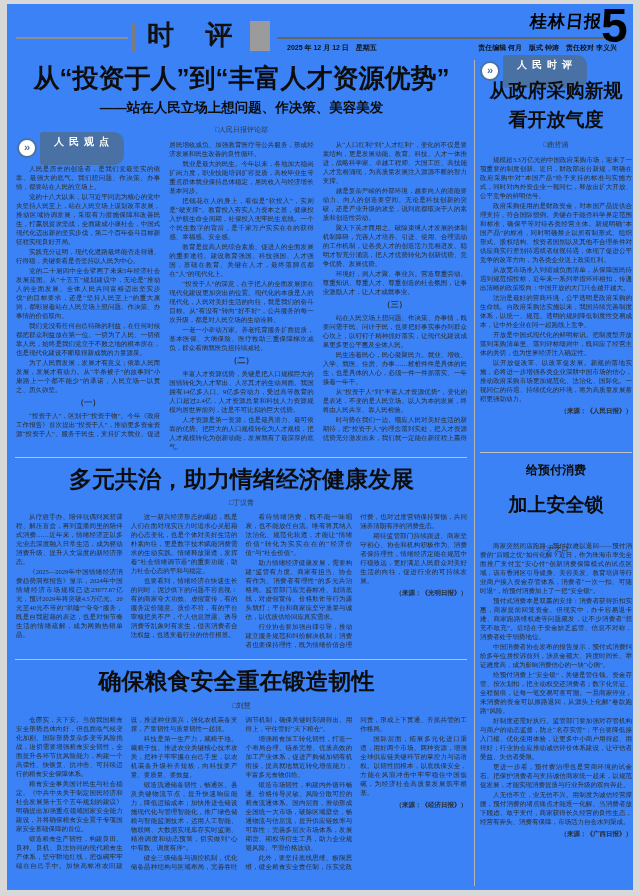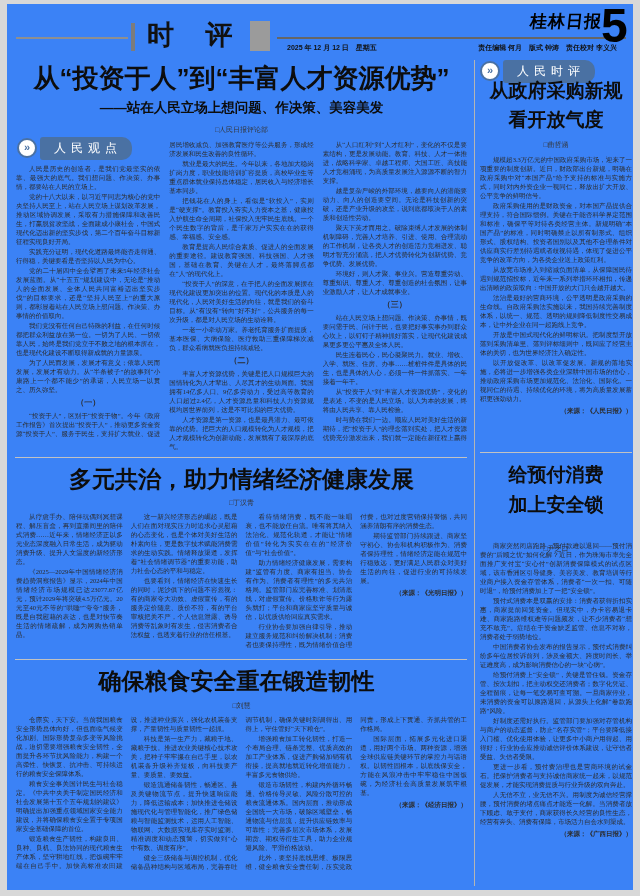--- a/index.html
+++ b/index.html
@@ -28,21 +28,21 @@
   .vdiv{position:absolute;left:467px;top:56px;width:1px;height:826px;background:#b5b5b5;}
   .hdivA{position:absolute;left:8px;top:453px;width:452px;height:1px;background:#c2c2c2;}
   .hdivB{position:absolute;left:8px;top:655px;width:452px;height:1px;background:#c2c2c2;}
   .hdivR{position:absolute;left:473px;top:448px;width:152px;height:1px;background:#c2c2c2;}
   
   .badge{position:absolute;display:flex;align-items:center;gap:3px;height:18px;}
   .badge-circle{width:16px;height:16px;border:2px solid var(--acc);border-radius:50%;
     background:#fff;color:var(--acc);font-weight:bold;font-size:11px;line-height:15px;
     text-align:center;font-family:"Liberation Sans",sans-serif;}
   .badge-pill{background:var(--acc);color:#fff;font-family:"Liberation Sans",sans-serif;
-    font-weight:normal;font-size:12px;letter-spacing:5px;padding:3px 10px 3px 14px;
+    font-weight:bold;font-size:10px;letter-spacing:5px;padding:3px 10px 16px 14px;
     border-radius:3px 10px 10px 3px;white-space:nowrap;}
   
   .a-title{position:absolute;text-align:center;font-family:"Liberation Sans",sans-serif;
     font-weight:bold;color:#0d0d0d;}
   #main-title{left:9px;top:57px;width:451px;font-size:26px;}
   #main-sub{left:9px;top:95px;width:451px;font-size:13.5px;}
   .byline{position:absolute;text-align:center;font-size:7px;color:#333;}
   #main-byline{left:9px;top:121px;width:451px;}
   .body-cols{position:absolute;overflow:hidden;column-fill:auto;font-size:6.5px;
     line-height:9px;text-align:justify;color:#2c2c2c;}
@@ -55,21 +55,21 @@
   #emotion-title{left:9px;top:460px;width:451px;font-size:23px;}
   #emotion-byline{left:9px;top:494px;width:451px;}
   #emotion-body{left:9px;top:508px;width:451px;height:142px;column-count:4;column-gap:8px;}
   #grain-title{left:4px;top:662px;width:451px;font-size:23px;}
   #grain-byline{left:9px;top:697px;width:451px;}
   #grain-body{left:9px;top:711px;width:451px;height:168px;column-count:4;column-gap:8px;}
   #proc-title1{left:473px;top:74px;width:152px;font-size:19px;}
   #proc-title2{left:473px;top:103px;width:152px;font-size:19px;}
   #proc-byline{left:473px;top:136px;width:152px;}
   #proc-body{left:473px;top:151px;width:152px;height:290px;column-count:1;}
-  #prepaid-title1{left:473px;top:458px;width:152px;font-size:19px;}
+  #prepaid-title1{left:473px;top:458px;width:152px;font-size:12px;}
   #prepaid-title2{left:473px;top:488px;width:152px;font-size:19px;}
   #prepaid-byline{left:473px;top:540px;width:152px;}
   #prepaid-body{left:473px;top:537px;width:152px;height:340px;column-count:1;}
 </style>
 </head>
 <body>
 
 <div class="sheet" style="--acc:#4a71a3;">
 
   <div class="hdr-line-left"></div>

